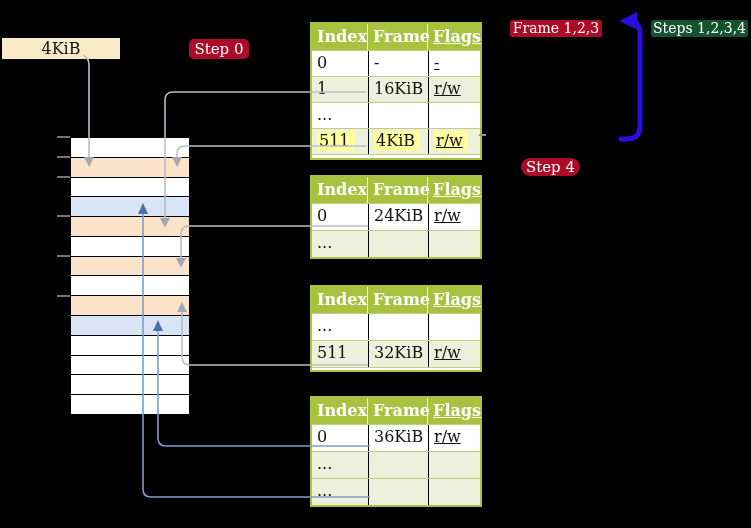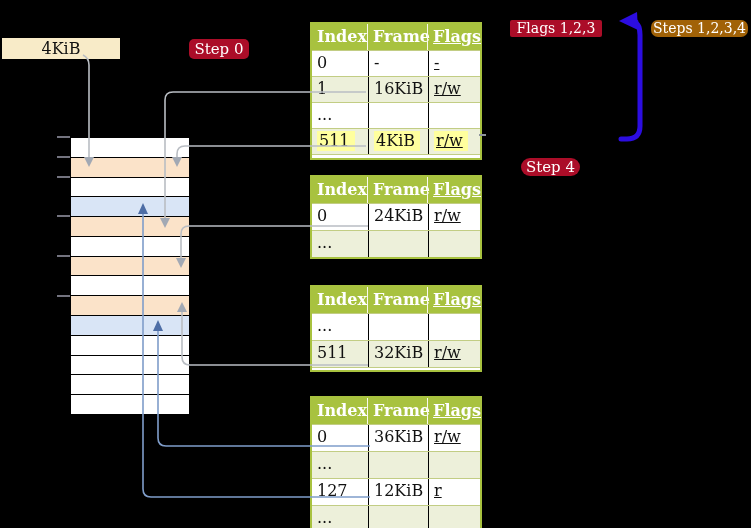--- a/index.html
+++ b/index.html
@@ -7,21 +7,21 @@
           font-family:"DejaVu Serif","Liberation Serif",serif;}
   .abs{position:absolute;}
 
   
   .label-box{left:2px;top:38px;width:118px;height:21px;background:#f8ebc8;color:#111;
              font-size:16px;line-height:21px;text-align:center;}
 
   
   .badge{color:#fff;text-align:center;white-space:nowrap;}
   .badge.red{background:#ab0d28;}
-  .badge.blue{background:#a16207;border-radius:7px;}
+  .badge.blue{background:#14532d;}
   .b-step0{left:189px;top:39px;width:60px;height:20px;line-height:20px;font-size:15px;border-radius:5px;text-align:center;}
   .b-steps123{left:510px;top:20px;width:92px;height:17px;line-height:17px;font-size:14px;border-radius:2px;}
   .b-steps1234{left:651px;top:20px;width:97px;height:17px;line-height:17px;font-size:14px;border-radius:2px;}
   .b-step4{left:521px;top:158px;width:59px;height:18px;line-height:18px;font-size:15px;border-radius:9px;}
 
   
   .strip{left:70px;top:137px;width:120px;height:278px;border:1px solid #000;
          display:flex;flex-direction:column;box-sizing:border-box;}
   .mrow{flex:1;}
   .mrow + .mrow{border-top:1px solid #000;}
@@ -50,21 +50,21 @@
 </head>
 <body>
 
 <div id="canvas">
 
   <div class="abs label-box">
     <span>4KiB</span>
   </div>
 
   <div class="abs badge red b-step0">Step 0</div>
-  <div class="abs badge red b-steps123">Flags 1,2,3</div>
+  <div class="abs badge red b-steps123">Frame 1,2,3</div>
   <div class="abs badge blue b-steps1234">Steps 1,2,3,4</div>
   <div class="abs badge red b-step4">Step 4</div>
 
   <div class="abs tick" style="top:136px"></div>
   <div class="abs tick" style="top:156px"></div>
   <div class="abs tick" style="top:176px"></div>
   <div class="abs tick" style="top:215px"></div>
   <div class="abs tick" style="top:255px"></div>
   <div class="abs tick" style="top:295px"></div>
 
@@ -160,25 +160,20 @@
     <div class="trow h26">
       <div class="td c1">0</div>
       <div class="td c2">36KiB</div>
       <div class="td c3">r/w</div>
     </div>
     <div class="trow h26 shade">
       <div class="td c1">...</div>
       <div class="td c2"></div>
       <div class="td c3"></div>
     </div>
-    <div class="trow h26">
-      <div class="td c1">127</div>
-      <div class="td c2">12KiB</div>
-      <div class="td c3">r</div>
-    </div>
     <div class="trow h26 shade">
       <div class="td c1">...</div>
       <div class="td c2"></div>
       <div class="td c3"></div>
     </div>
   </div>
 
   <svg class="overlay" width="751" height="528" viewBox="0 0 751 528">
 
     <path d="M 83 55 Q 89 58 89 65 L 89 157" fill="none" stroke="#b9bdc3" stroke-width="1.6"></path>

